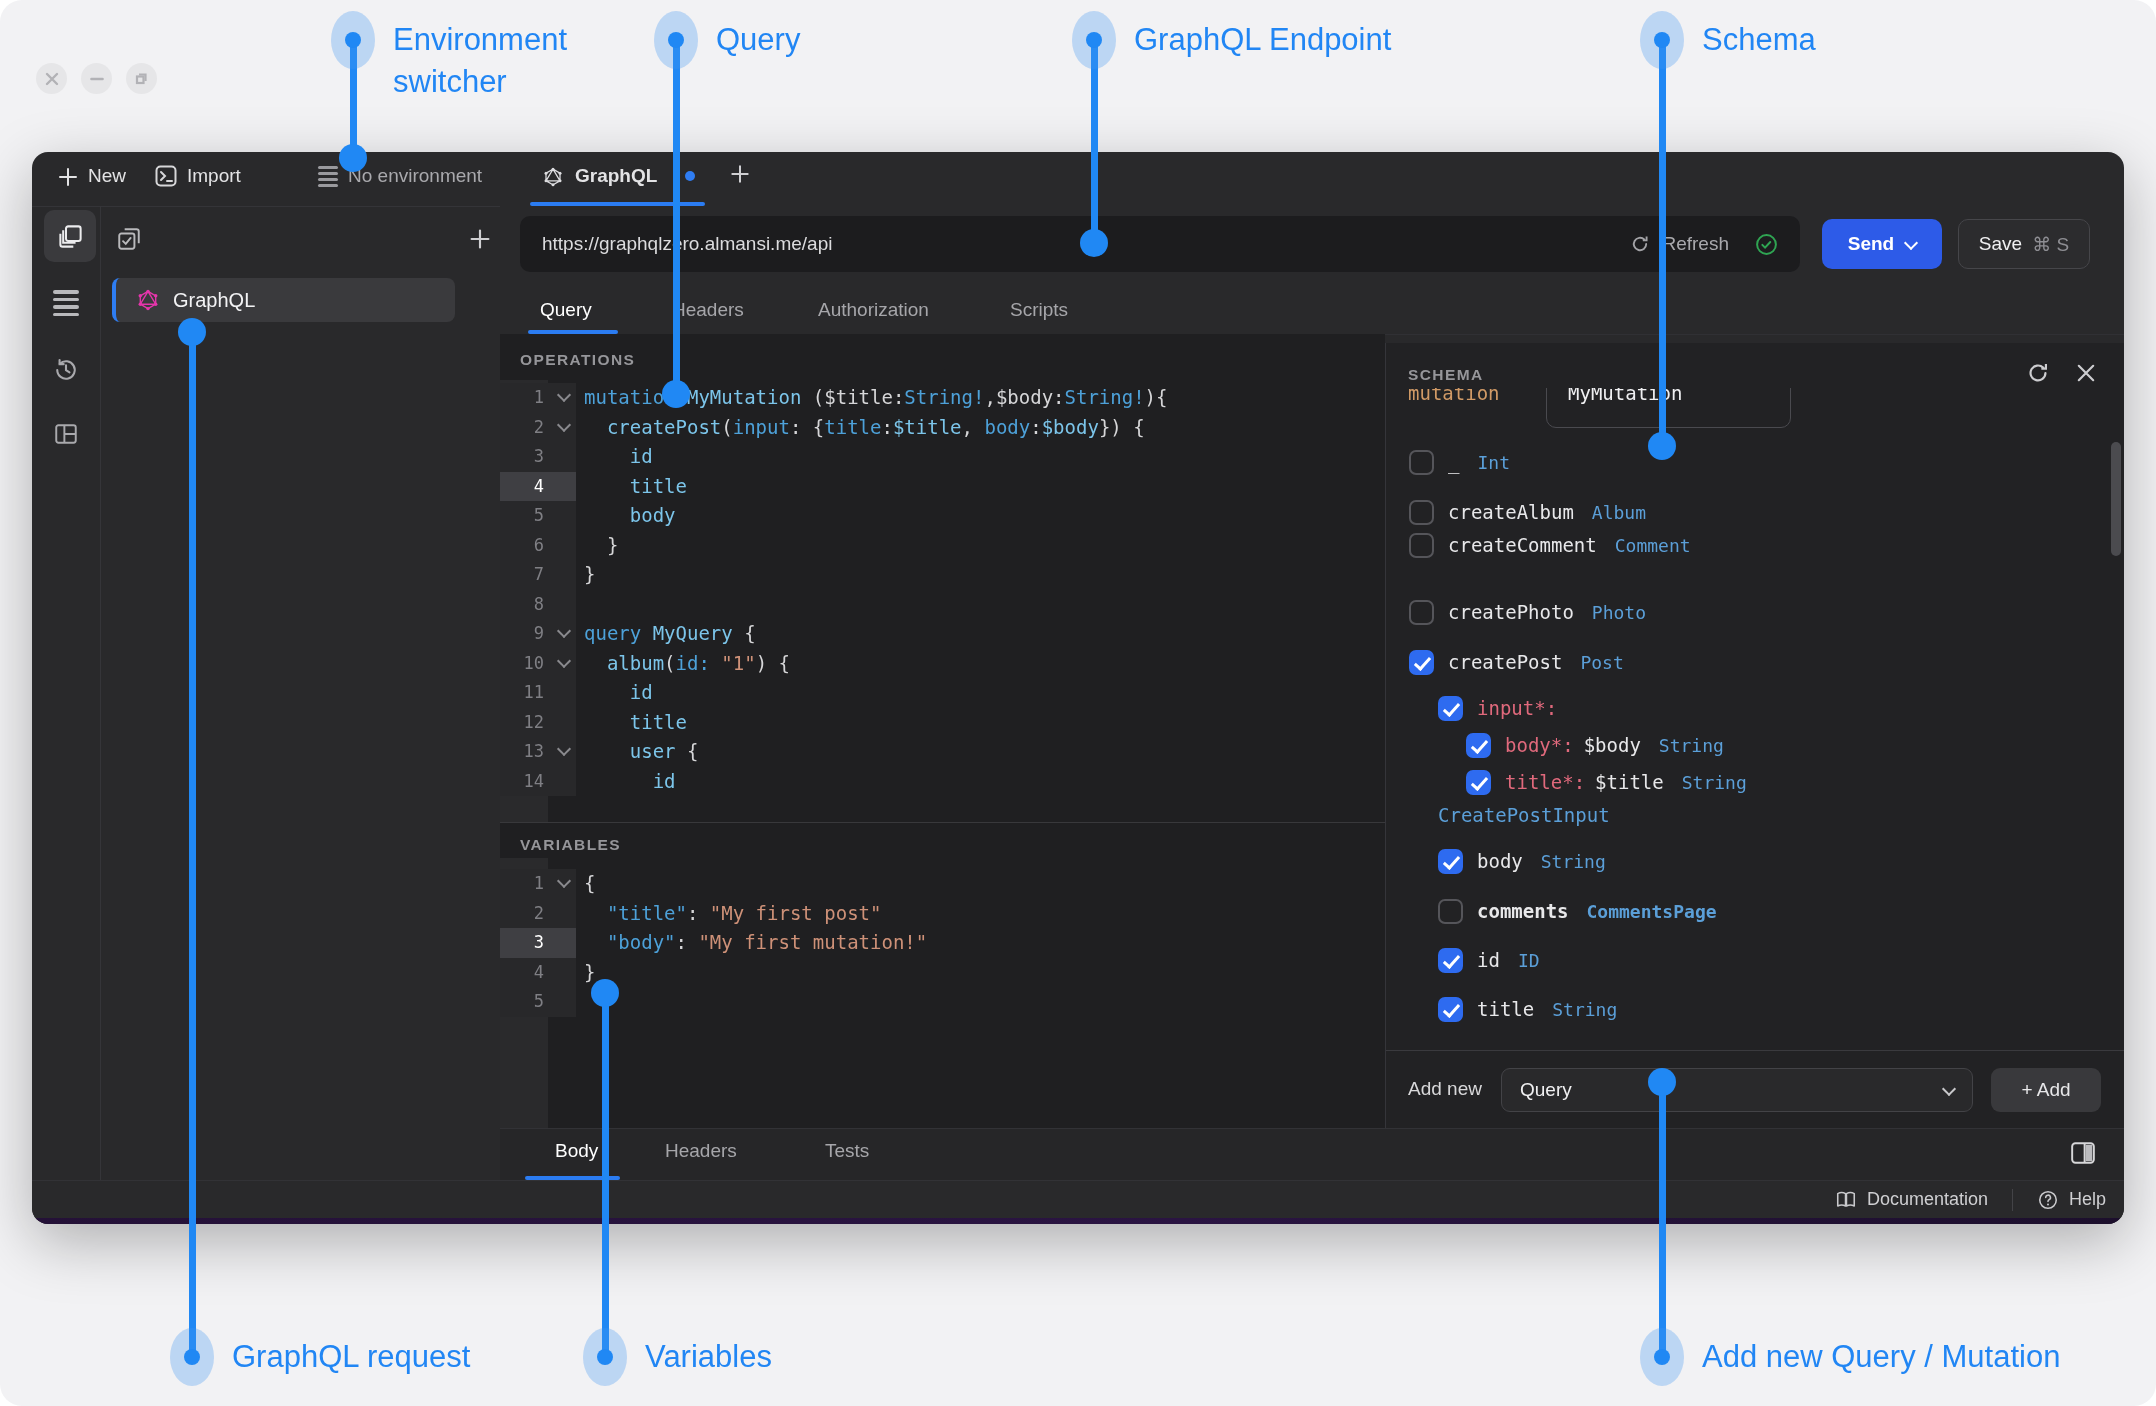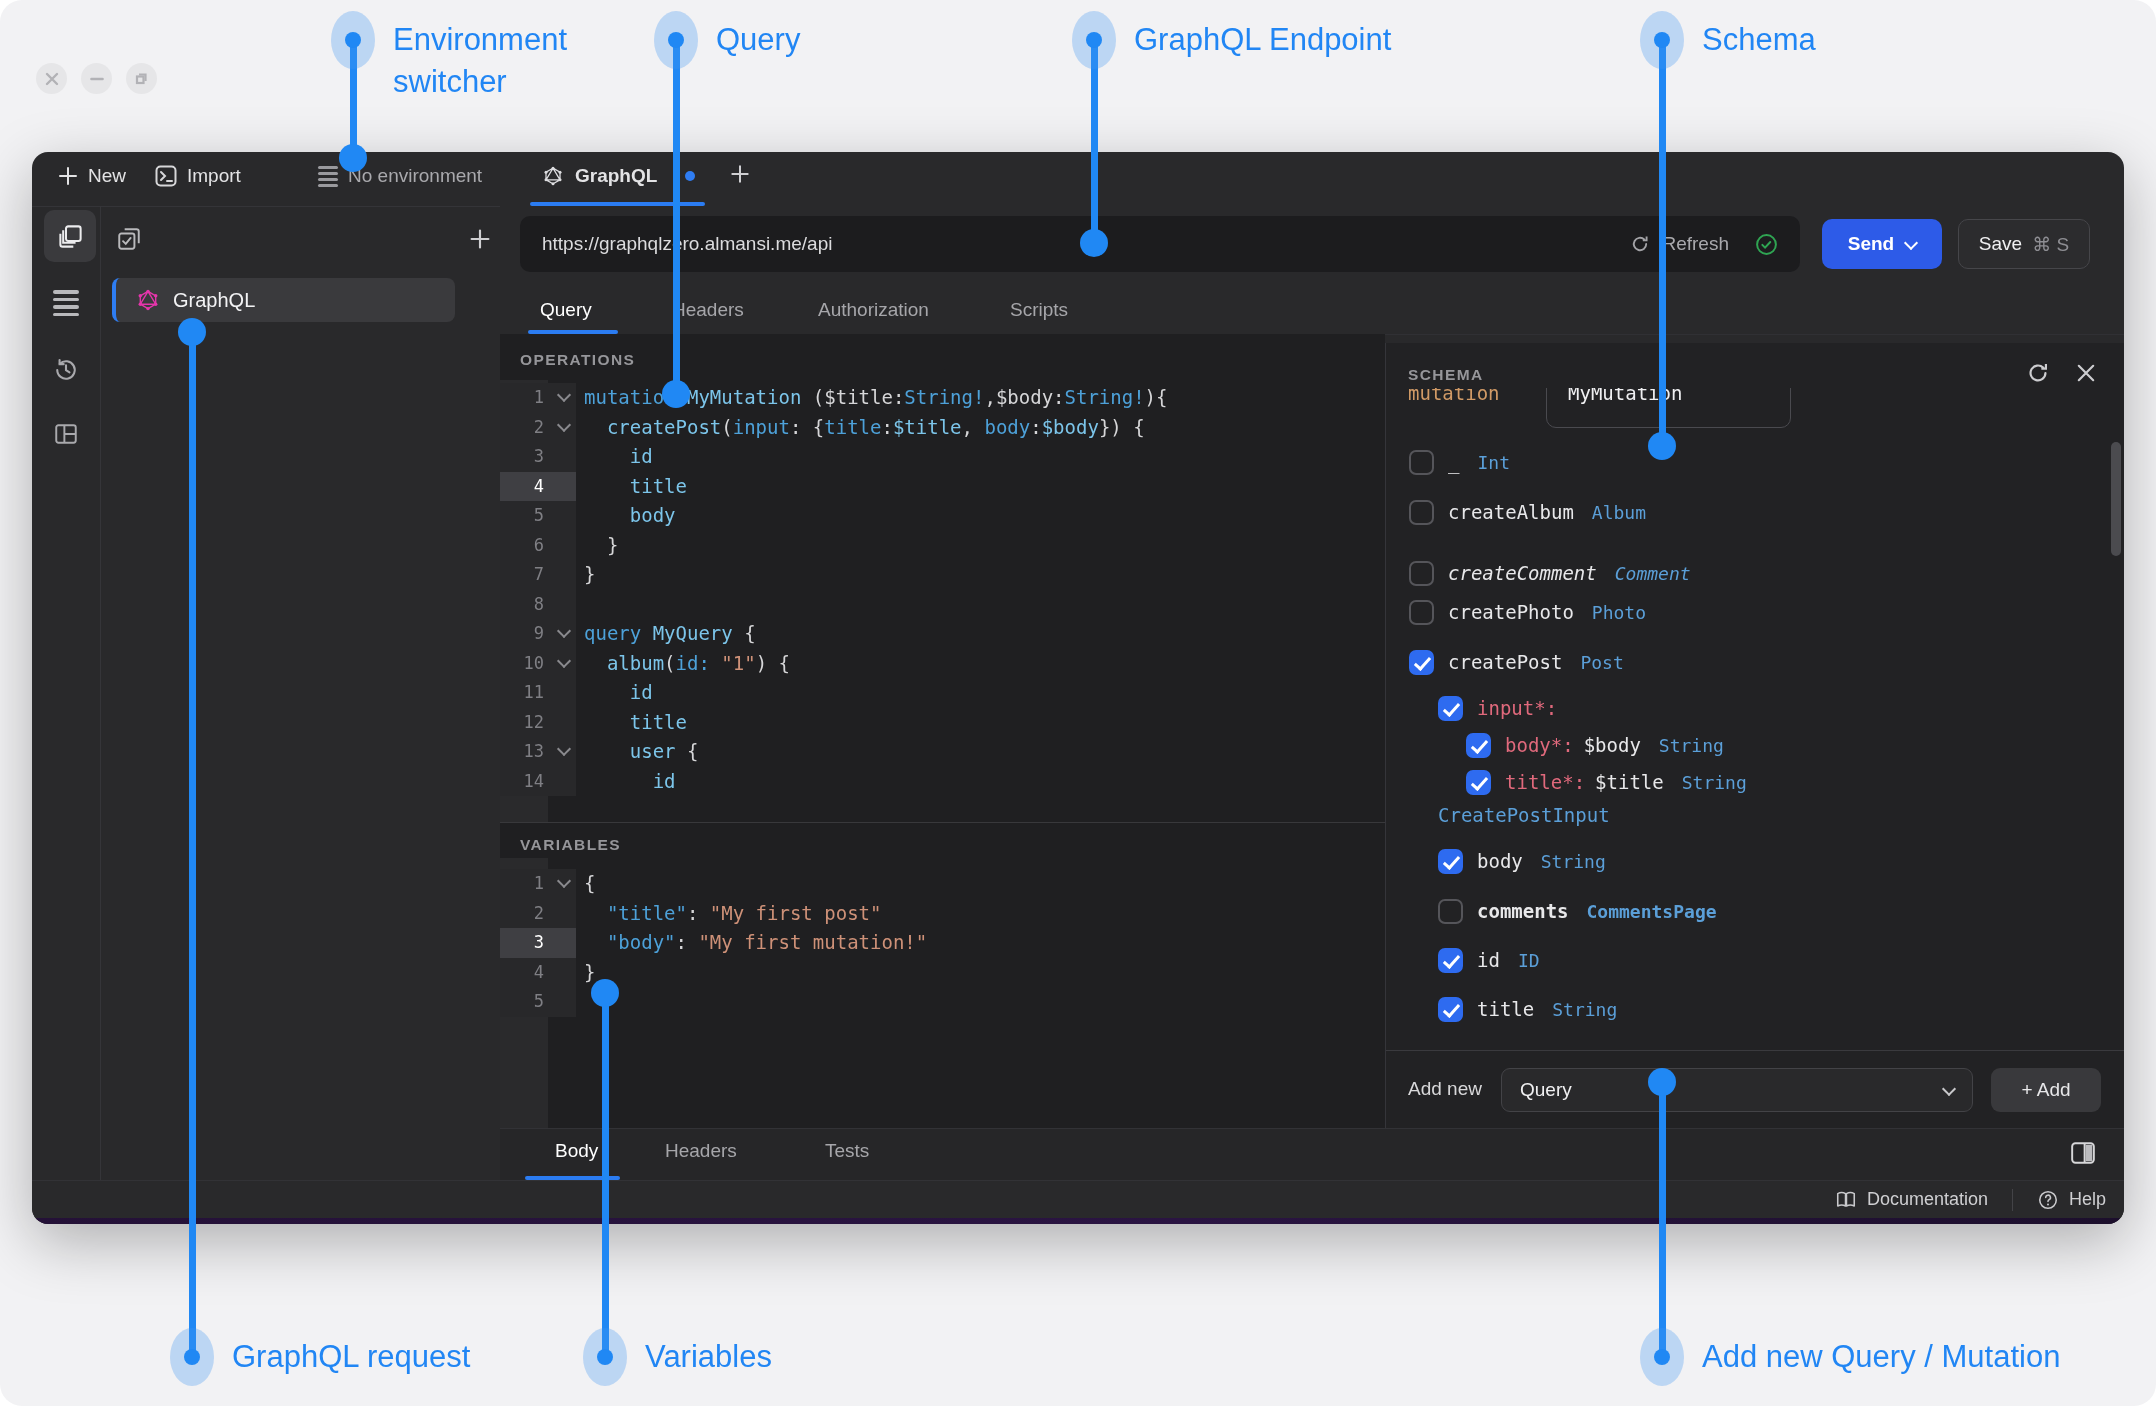--- a/index.html
+++ b/index.html
@@ -6,21 +6,21 @@
   .stage{position:relative;width:2156px;height:1406px;background:#f2f2f4;border-radius:22px;overflow:hidden;
          font-family:"Liberation Sans",sans-serif;-webkit-font-smoothing:antialiased;}
   .abs{position:absolute;}
   
   .wc{width:31px;height:31px;border-radius:50%;background:#e6e6e8;color:#b2b2b6;display:flex;align-items:center;justify-content:center;}
   
   .win{left:32px;top:152px;width:2092px;height:1072px;background:#29292b;border-radius:16px;overflow:hidden;
        box-shadow:0 18px 60px rgba(0,0,0,.28);color:#e8e8ea;}
   .vline{width:1px;background:#353539;}
   .topbar{left:0;top:0;width:2092px;height:54px;border-bottom:1px solid #343438;}
-  .tb-item{display:flex;align-items:center;gap:10px;color:#e3e3e5;font-size:19px;}
+  .tb-item{display:flex;align-items:flex-end;gap:10px;color:#e3e3e5;font-size:19px;}
   .muted{color:#a9a9ad;}
   .tab-underline{height:4px;border-radius:3px;background:#2b7cf2;}
   .dot-blue{width:10px;height:10px;border-radius:50%;background:#2f7df3;}
   
   .main-top{left:468px;top:54px;width:1624px;height:128px;background:#29292b;border-bottom:1px solid #303034;}
   .url-box{left:488px;top:64px;width:1280px;height:56px;background:#1c1c1e;border-radius:10px;display:flex;align-items:center;
            padding:0 22px;box-sizing:border-box;font-size:19px;color:#dcdcde;}
   .btn-send{left:1790px;top:67px;width:120px;height:50px;background:#2d5be8;border-radius:10px;display:flex;align-items:center;
             justify-content:center;gap:12px;color:#fff;font-size:19px;font-weight:700;}
   .btn-save{left:1926px;top:67px;width:132px;height:50px;background:#2c2c2e;border:1.5px solid #46464a;border-radius:10px;
@@ -367,21 +367,21 @@
           <div class="srow" style="top: 59px; left: 23px;">
             <div class="cb"></div>
             <span class="name">_</span>
             <span class="typ">Int</span>
           </div>
           <div class="srow" style="top: 109px; left: 23px;">
             <div class="cb"></div>
             <span class="name">createAlbum</span>
             <span class="typ">Album</span>
           </div>
-          <div class="srow" style="top: 170px; left: 23px; font-style: italic;">
+          <div class="srow" style="top: 142px; left: 23px;">
             <div class="cb"></div>
             <span class="name">createComment</span>
             <span class="typ">Comment</span>
           </div>
           <div class="srow" style="top: 209px; left: 23px;">
             <div class="cb"></div>
             <span class="name">createPhoto</span>
             <span class="typ">Photo</span>
           </div>
           <div class="srow" style="top: 259px; left: 23px;">

